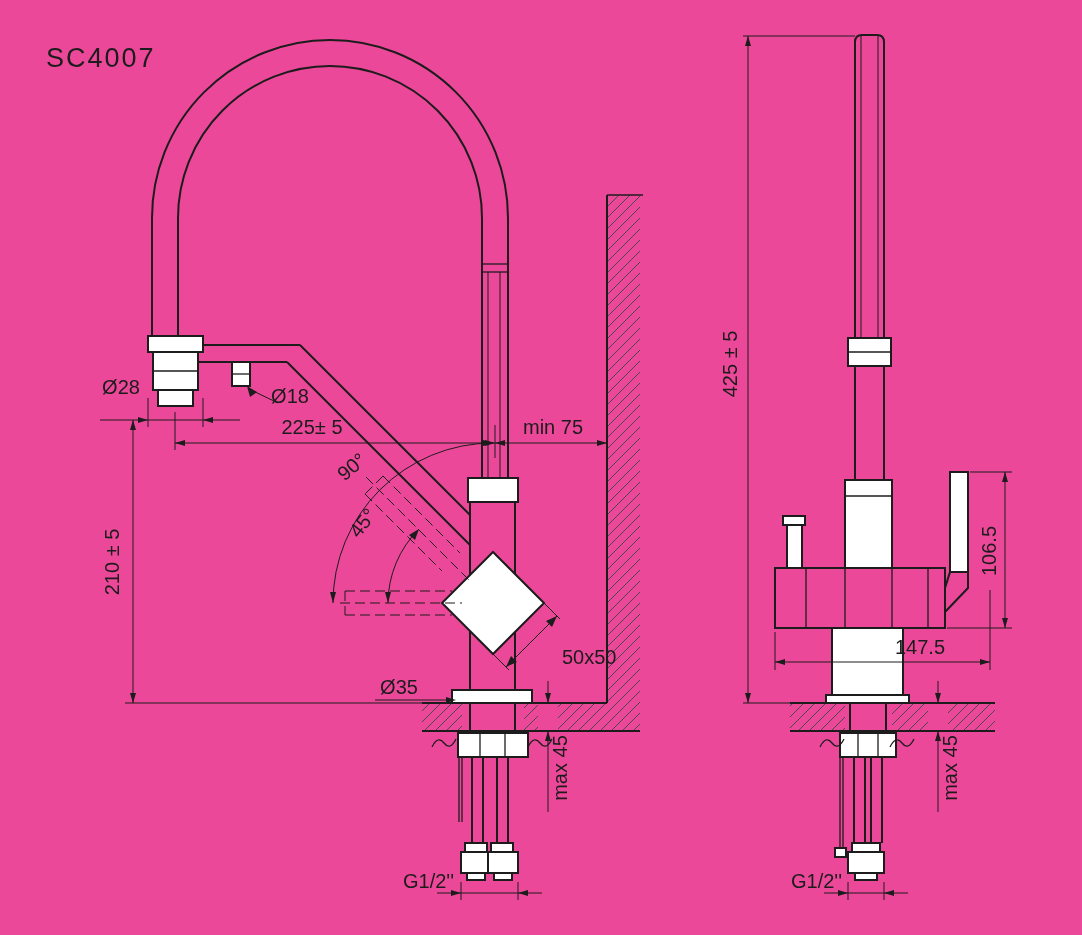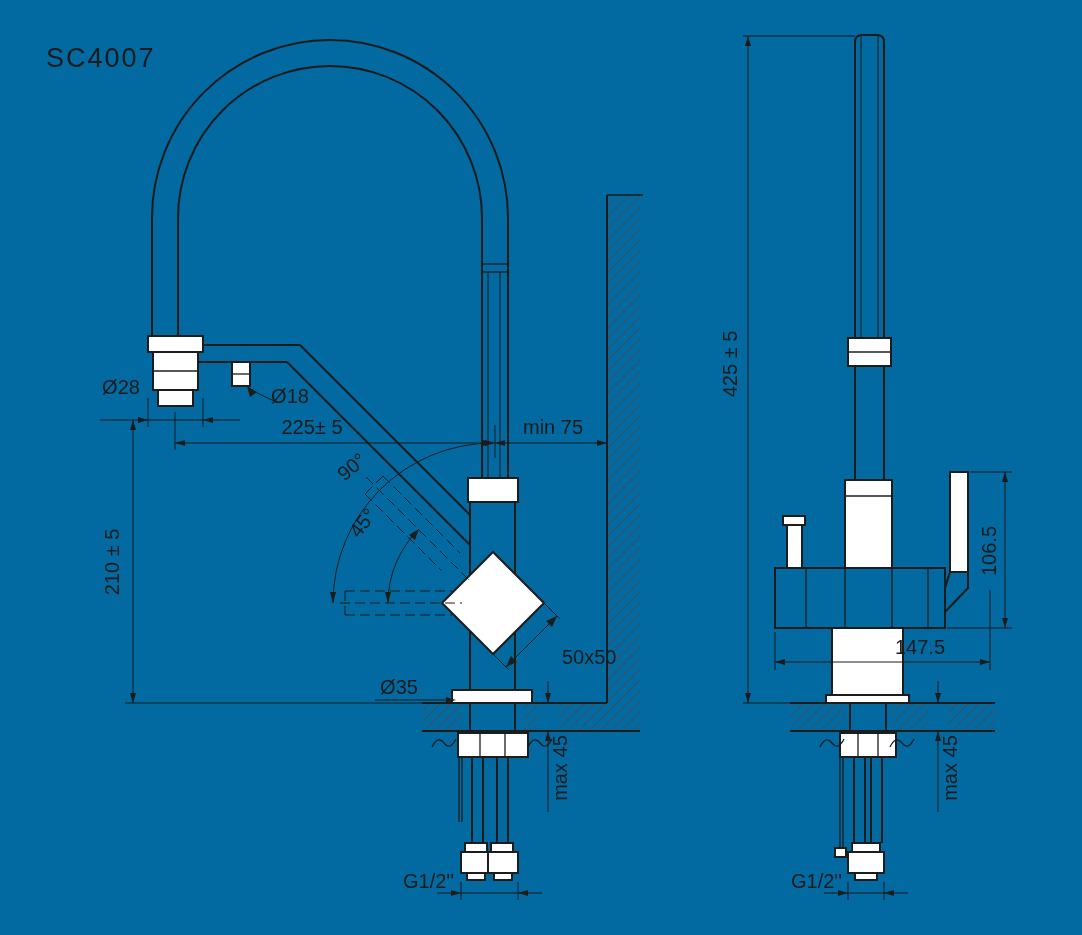--- a/index.html
+++ b/index.html
@@ -1,16 +1,16 @@
 <!DOCTYPE html>
 <html><head>
 <meta charset="utf-8">
 <style>
   html,body{margin:0;padding:0;background:#ffffff;}
-  .stage{position:relative;width:1082px;height:935px;background:#0369a1;overflow:hidden;}
+  .stage{position:relative;width:1082px;height:935px;background:#ec4899;overflow:hidden;}
   svg text{font-family:"Liberation Sans",sans-serif;fill:#1c1c1c;font-size:20px;}
   svg .model{font-size:27px;letter-spacing:2px;}
   .ol{stroke:#1c1c1c;stroke-width:2;fill:none;}
   .wf{stroke:#1c1c1c;stroke-width:2;fill:#ffffff;}
   .tl{stroke:#1c1c1c;stroke-width:1.3;fill:none;}
   .dl{stroke:#1c1c1c;stroke-width:1;fill:none;}
   .cl{stroke:#1c1c1c;stroke-width:1;fill:none;stroke-dasharray:10 5;}
   .ar{fill:#1c1c1c;stroke:none;}
 </style>
 </head>

